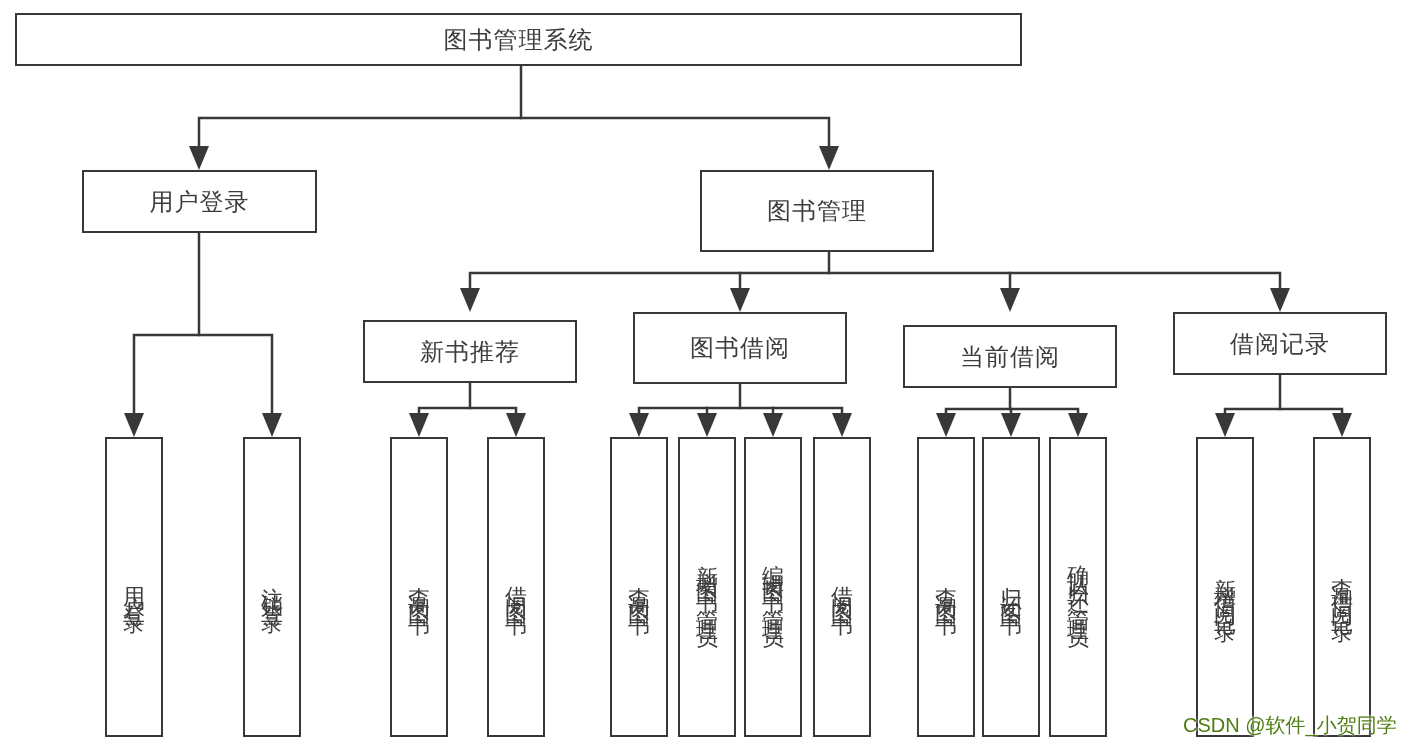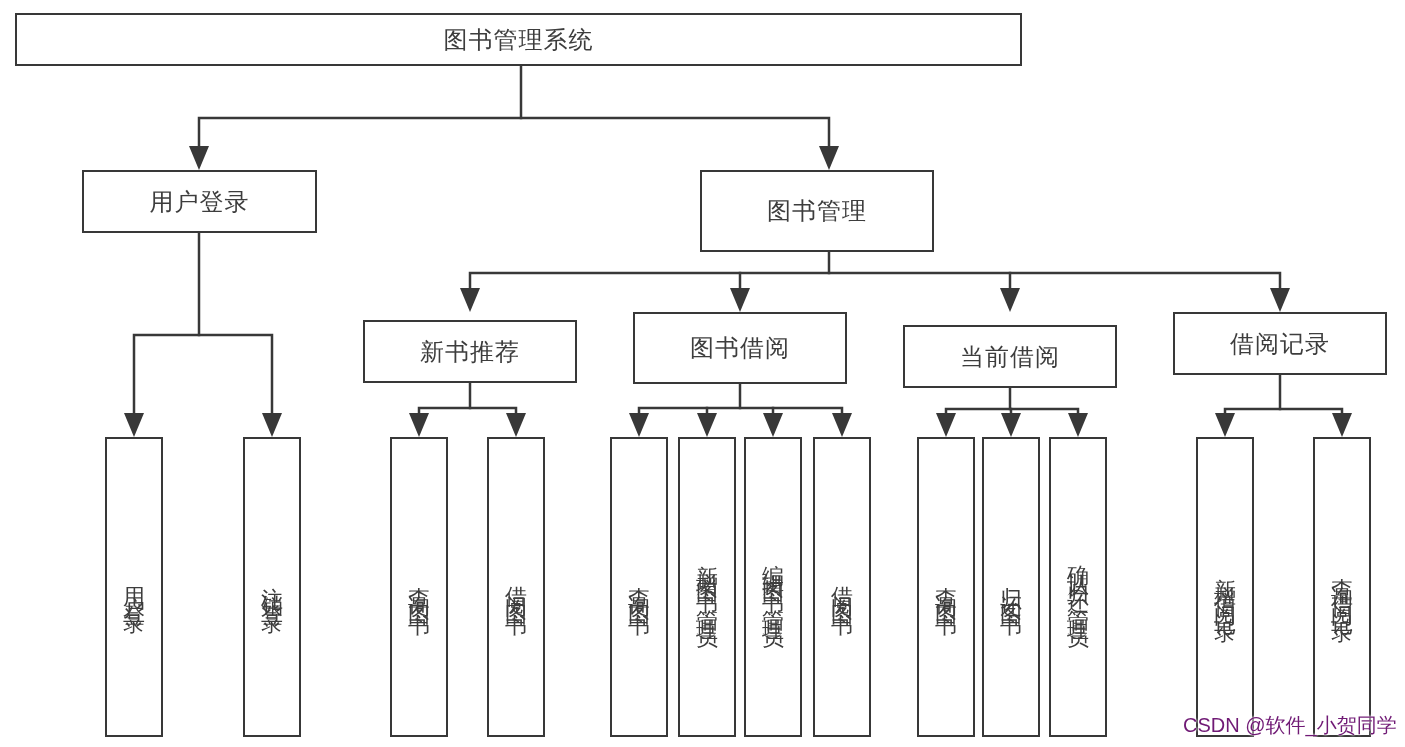--- a/index.html
+++ b/index.html
@@ -27,21 +27,21 @@
     writing-mode:vertical-rl;
     text-orientation:mixed;
     letter-spacing:9px;
     line-height:1;
     white-space:nowrap;
   }
   .watermark{
     position:absolute;
     left:1183px;top:712px;
     font-size:20px;
-    color:#701a75;
+    color:#4d7c0f;
     text-shadow:0 0 3px #ffffff,0 0 2px #ffffff;
     white-space:nowrap;
   }
 </style>
 </head>
 <body>
 
 <div class="stage">
 
   <svg class="wires" viewBox="0 0 1405 747">

